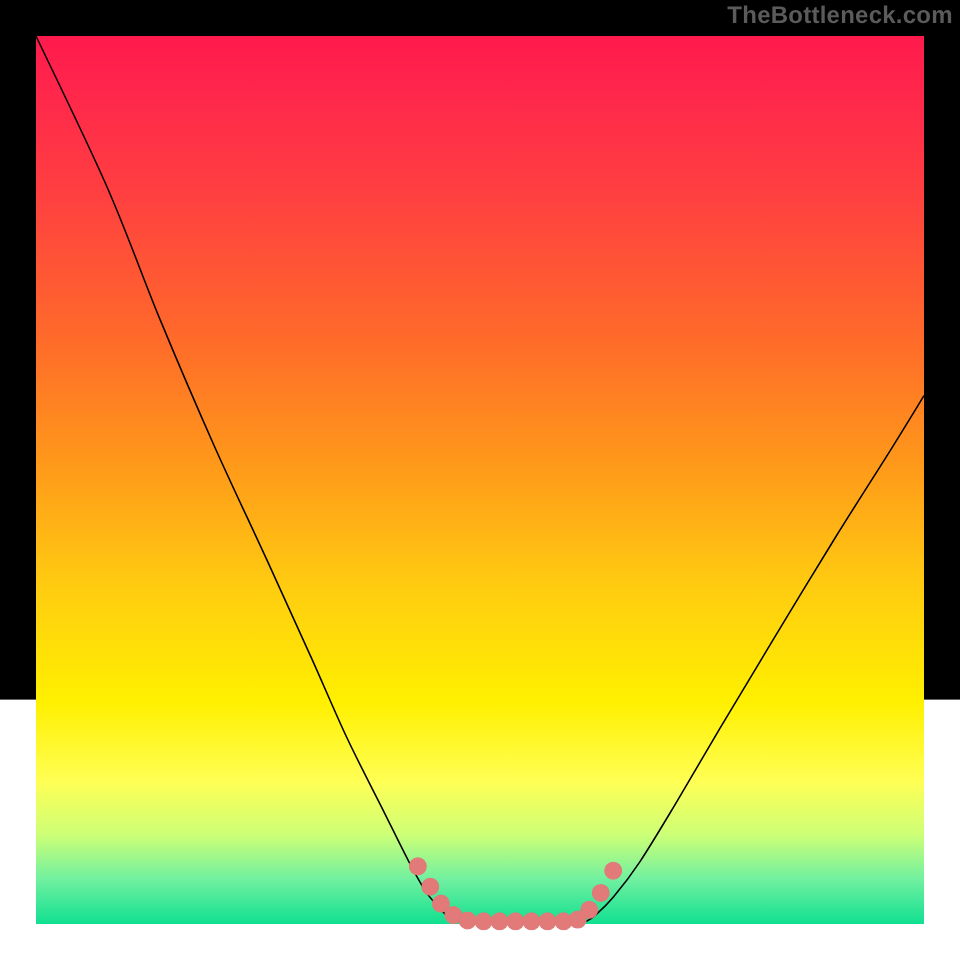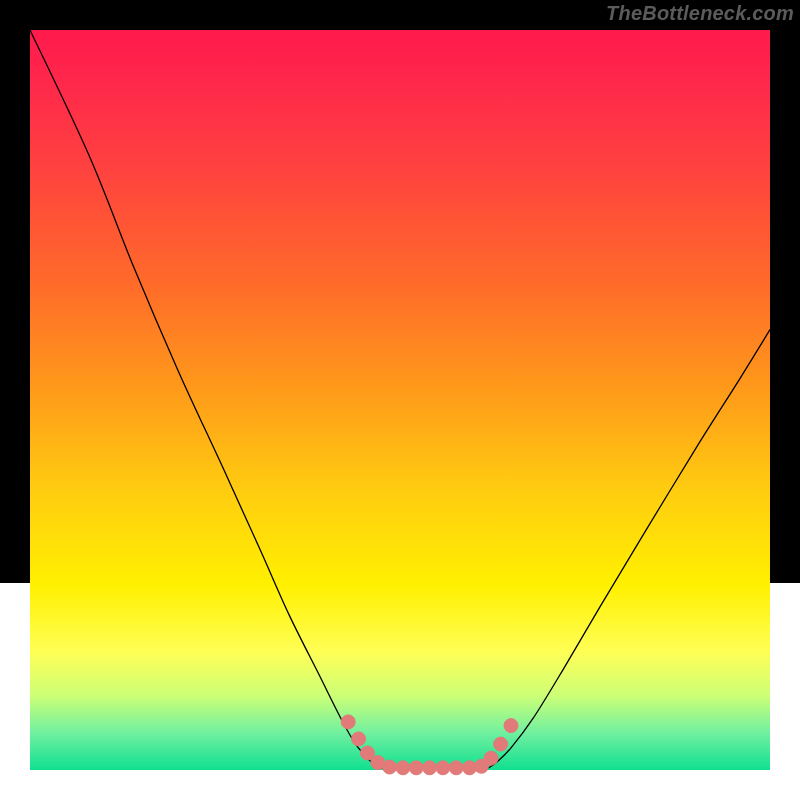--- a/index.html
+++ b/index.html
@@ -2,21 +2,20 @@
 <html><head>
 <meta charset="utf-8">
 <style>
   * { margin: 0; padding: 0; box-sizing: border-box; }
   html, body { width: 800px; height: 800px; overflow: hidden; }
   .outer-frame {
     width: 800px;
     height: 583px;
     background: #000000;
     position: relative;
-    font-style: italic;
   }
   .branding {
     position: absolute;
     top: 2px;
     right: 6px;
     font-family: Arial, Helvetica, sans-serif;
     font-size: 20px;
     font-weight: 600;
     color: #5b5b5b;
     letter-spacing: 0.2px;

